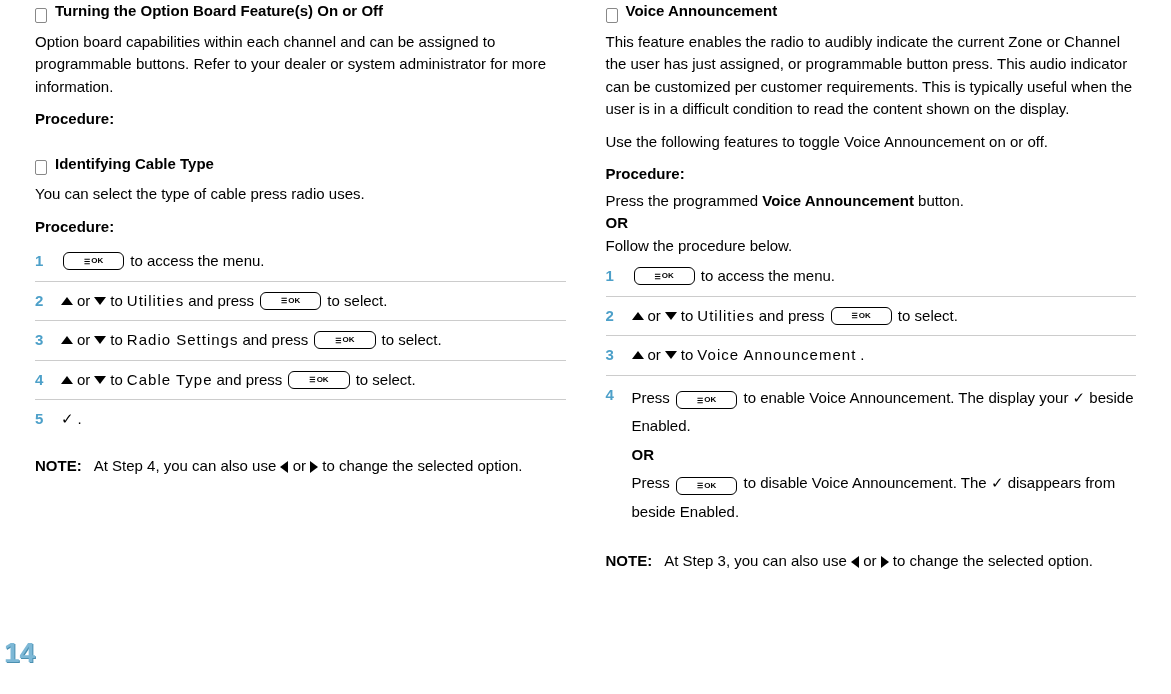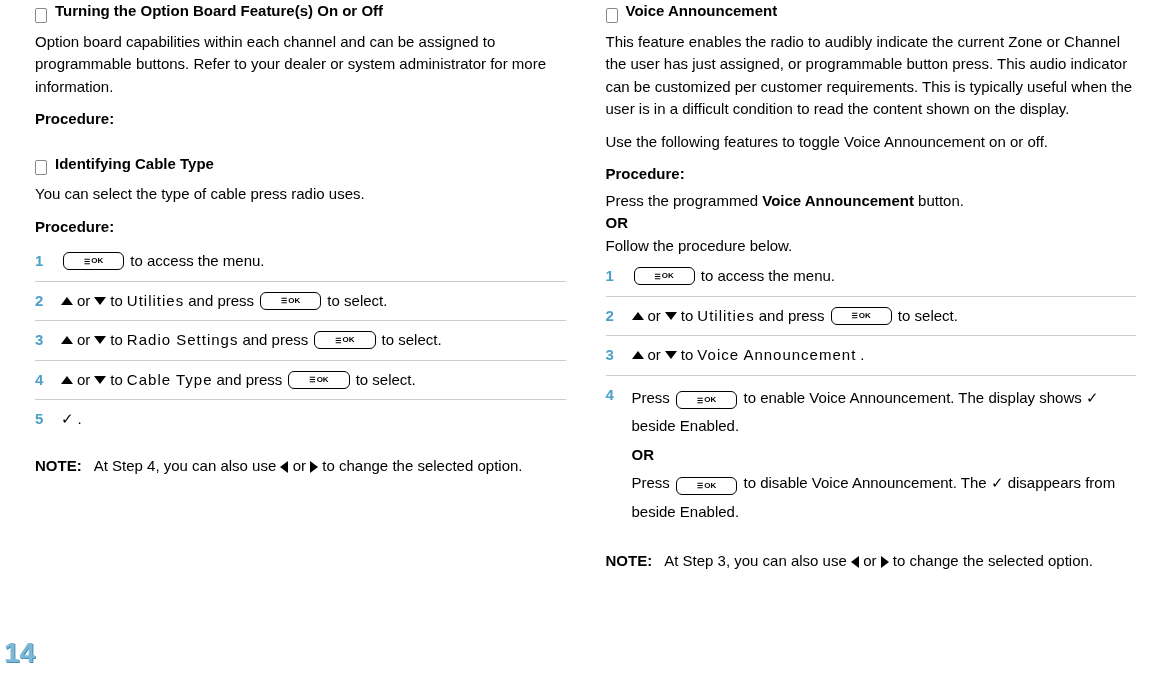--- a/index.html
+++ b/index.html
@@ -299,21 +299,21 @@
           <span> to </span>
           <span class="menu-text">Voice Announcement</span>
           <span>.</span>
         </span>
       </li>
       <li class="step">
         <span class="step-num">4</span>
         <span class="step-body multi-line-step">
           <span>Press </span>
           <span class="ok-btn">OK</span>
-          <span> to enable Voice Announcement. The display shows </span>
+          <span> to enable Voice Announcement. The display your </span>
           <span class="check">✓</span>
           <span> beside Enabled.</span><br>
           <span class="or-label">OR</span><br>
           <span>Press </span>
           <span class="ok-btn">OK</span>
           <span> to disable Voice Announcement. The </span>
           <span class="check">✓</span>
           <span> disappears from beside Enabled.</span>
         </span>
       </li>

